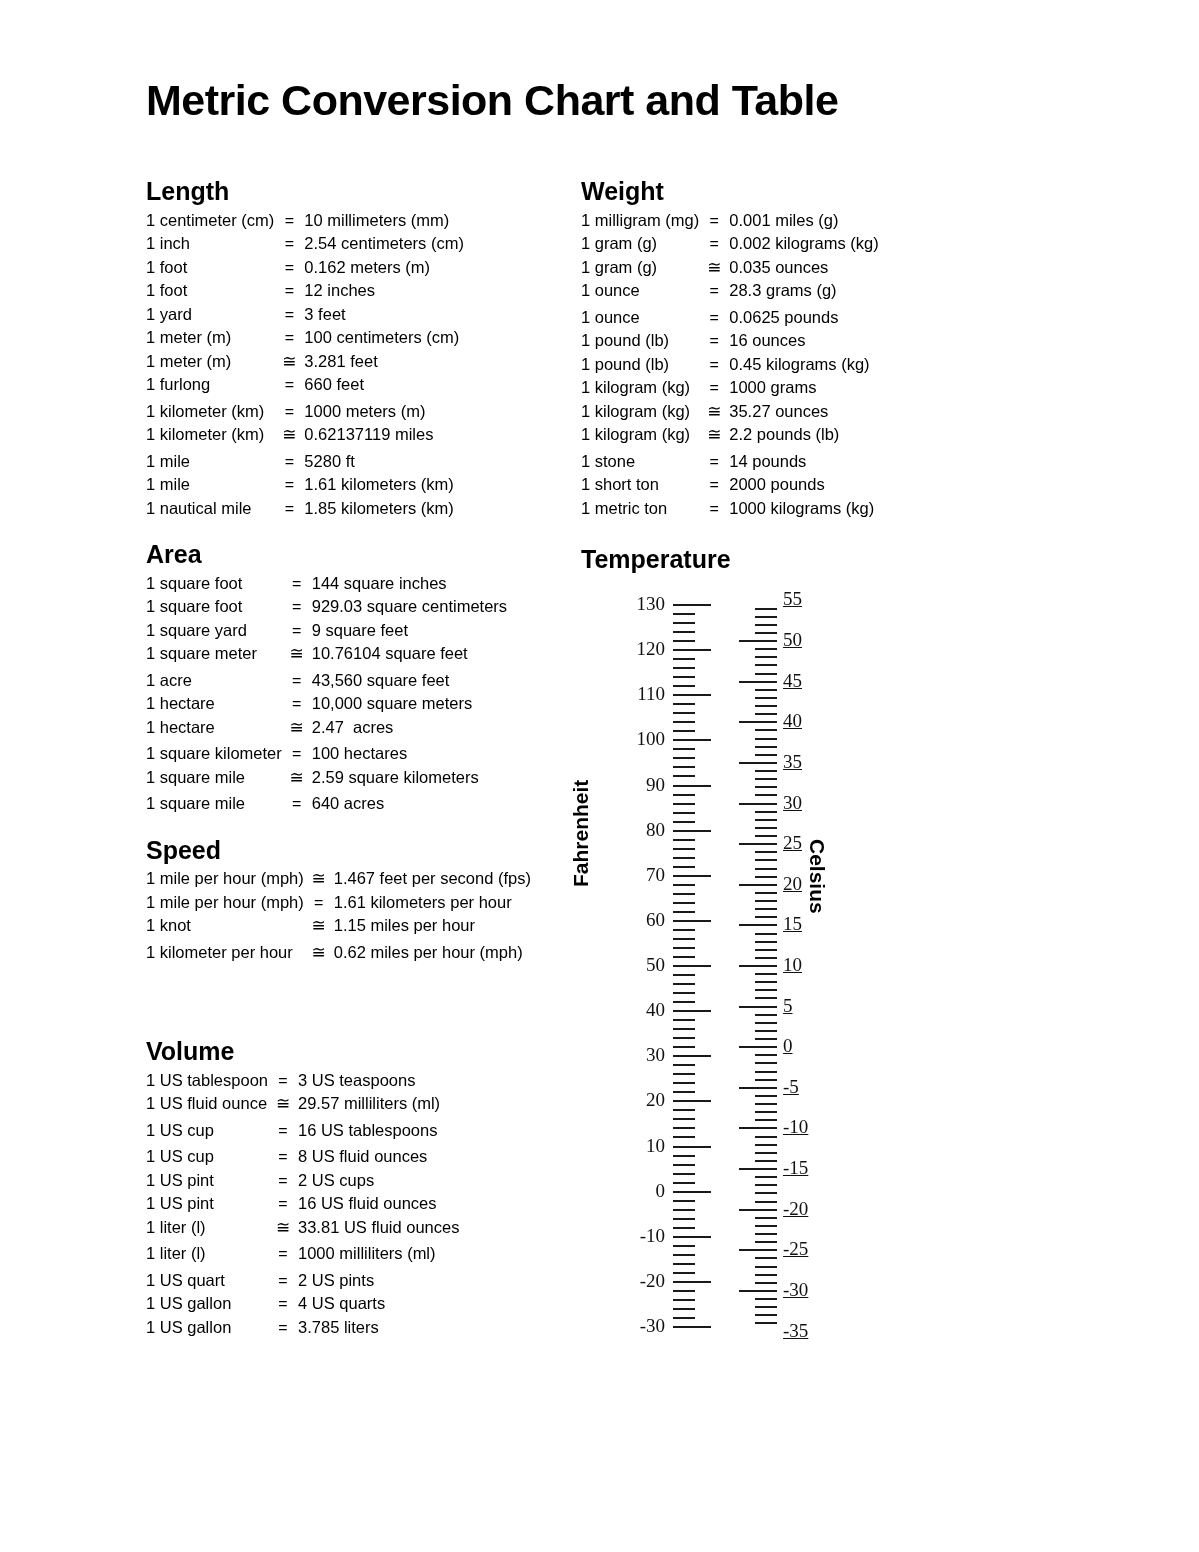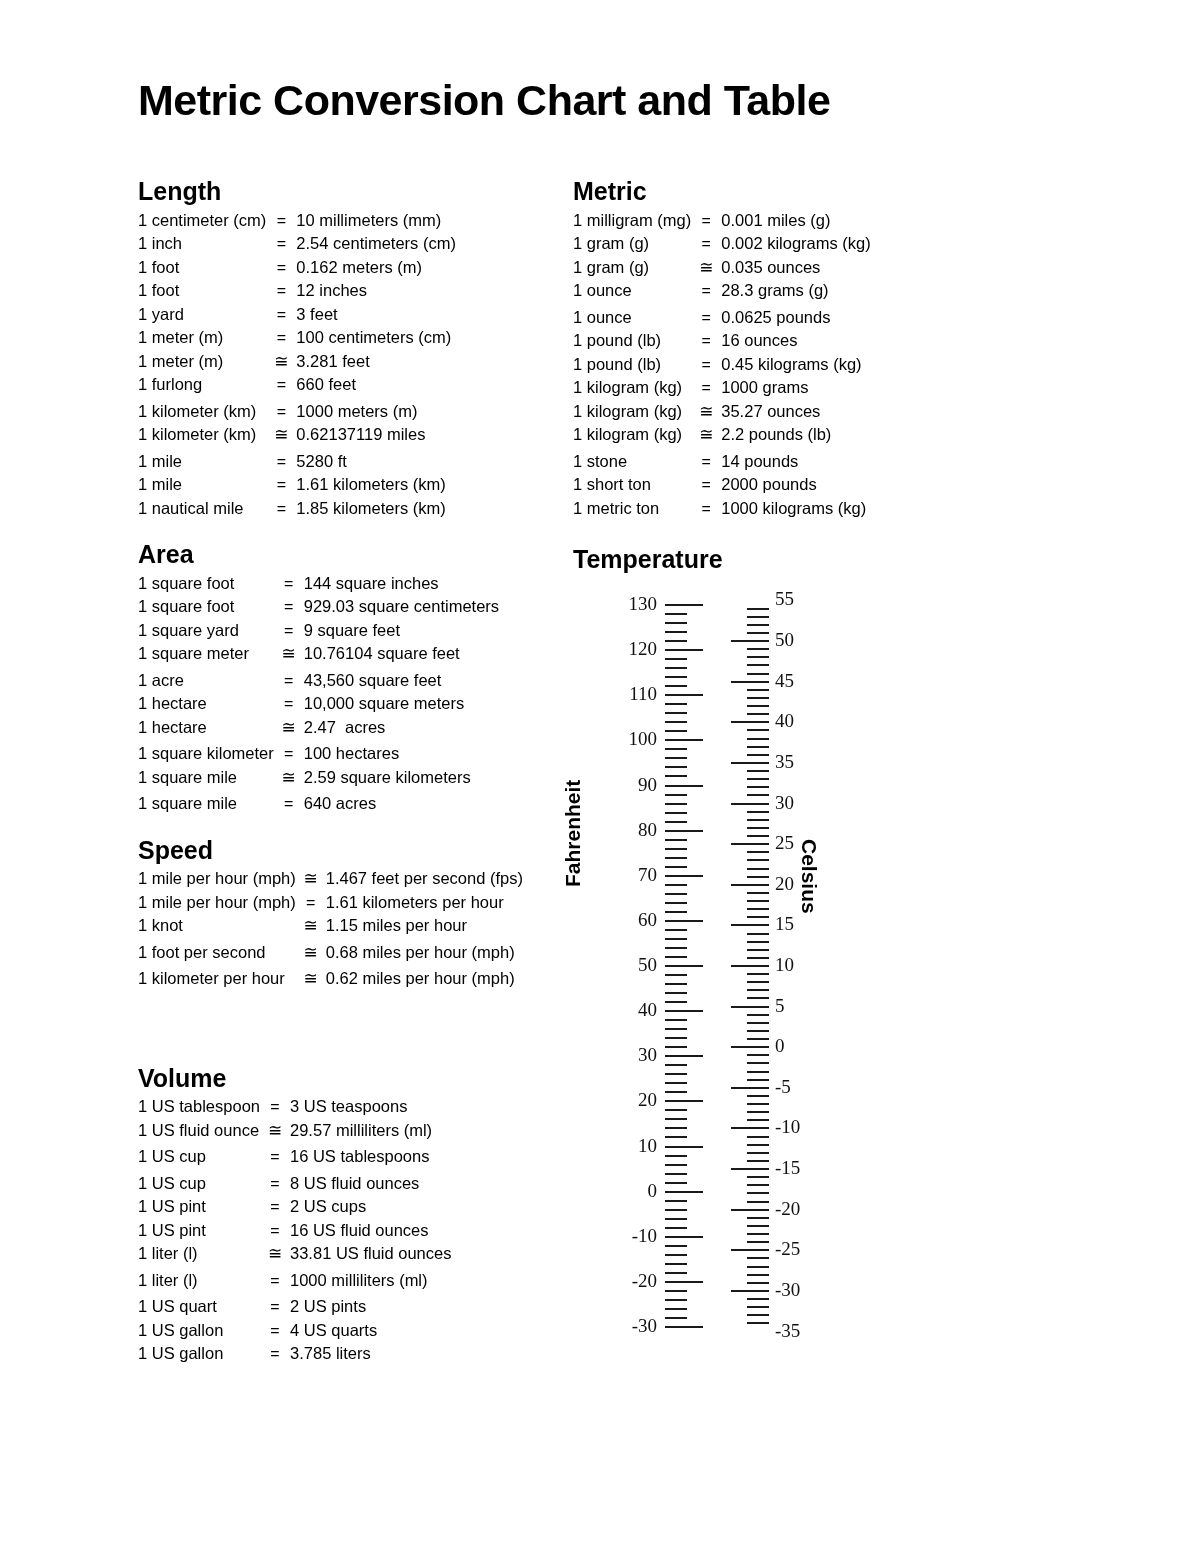--- a/index.html
+++ b/index.html
@@ -12,21 +12,21 @@
     width: 1199px;
     height: 1552px;
     position: relative;
     font-family: "Liberation Sans", sans-serif;
     color: #000000;
     overflow: hidden;
   }
 
   .page {
     position: absolute;
-    left: 0; top: 0;
+    left: 8px; top: 0;
     width: 1040px;
     height: 1552px;
     background: #fff;
   }
 
   .title {
     position: absolute;
     left: 138px;
     top: 76px;
     font-size: 43px;
@@ -119,20 +119,21 @@
     color: #111;
     white-space: nowrap;
   }
   .tlabel.f {
     right: 246px;
     text-align: right;
   }
   .tlabel.c {
     left: 202px;
     text-align: left;
+    text-decoration: underline;
   }
 
   .axis-name {
     position: absolute;
     font-size: 21px;
     font-weight: bold;
     white-space: nowrap;
   }
   .axis-name.fahrenheit {
     left: -12px;
@@ -300,25 +301,20 @@
               <td class="c-from">1 mile per hour (mph)</td>
               <td class="c-op">=</td>
               <td class="c-to">1.61 kilometers per hour</td>
             </tr>
             <tr class="gap">
               <td class="c-from">1 knot</td>
               <td class="c-op approx">≅</td>
               <td class="c-to">1.15 miles per hour</td>
             </tr>
             <tr class="gap">
-              <td class="c-from">1 foot per second</td>
-              <td class="c-op approx">≅</td>
-              <td class="c-to">0.68 miles per hour (mph)</td>
-            </tr>
-            <tr class="gap">
               <td class="c-from">1 kilometer per hour</td>
               <td class="c-op approx">≅</td>
               <td class="c-to">0.62 miles per hour (mph)</td>
             </tr>
           </tbody>
         </table>
     </div>
 
     <div class="block" style="margin-top:68px;">
       <div class="section-head">Volume</div>
@@ -380,21 +376,21 @@
               <td class="c-to">3.785 liters</td>
             </tr>
           </tbody>
         </table>
     </div>
 
   </div>
 
   <div class="col-right">
     <div class="block">
-      <div class="section-head">Metric</div>
+      <div class="section-head">Weight</div>
       <table class="conv-table">
           <tbody>
             <tr>
               <td class="c-from">1 milligram (mg)</td>
               <td class="c-op">=</td>
               <td class="c-to">0.001 miles (g)</td>
             </tr>
             <tr>
               <td class="c-from">1 gram (g)</td>
               <td class="c-op">=</td>

